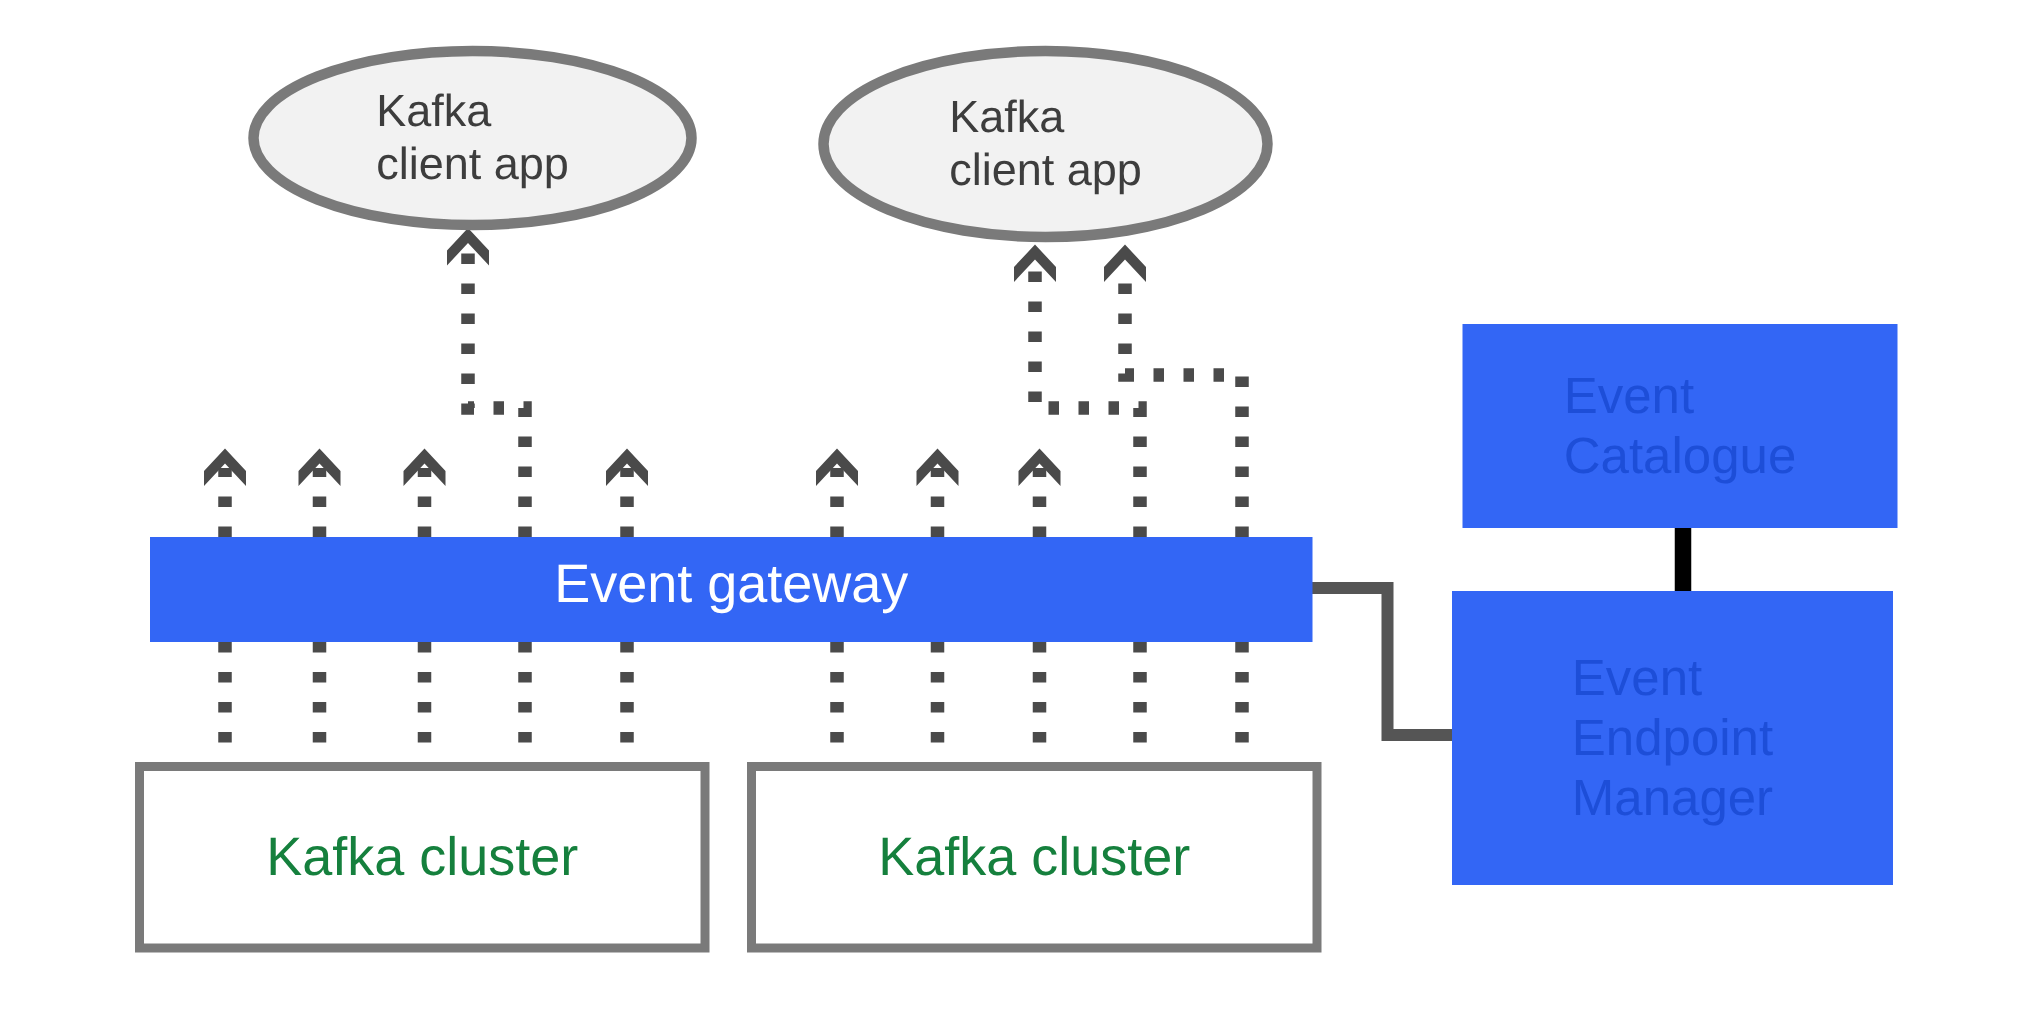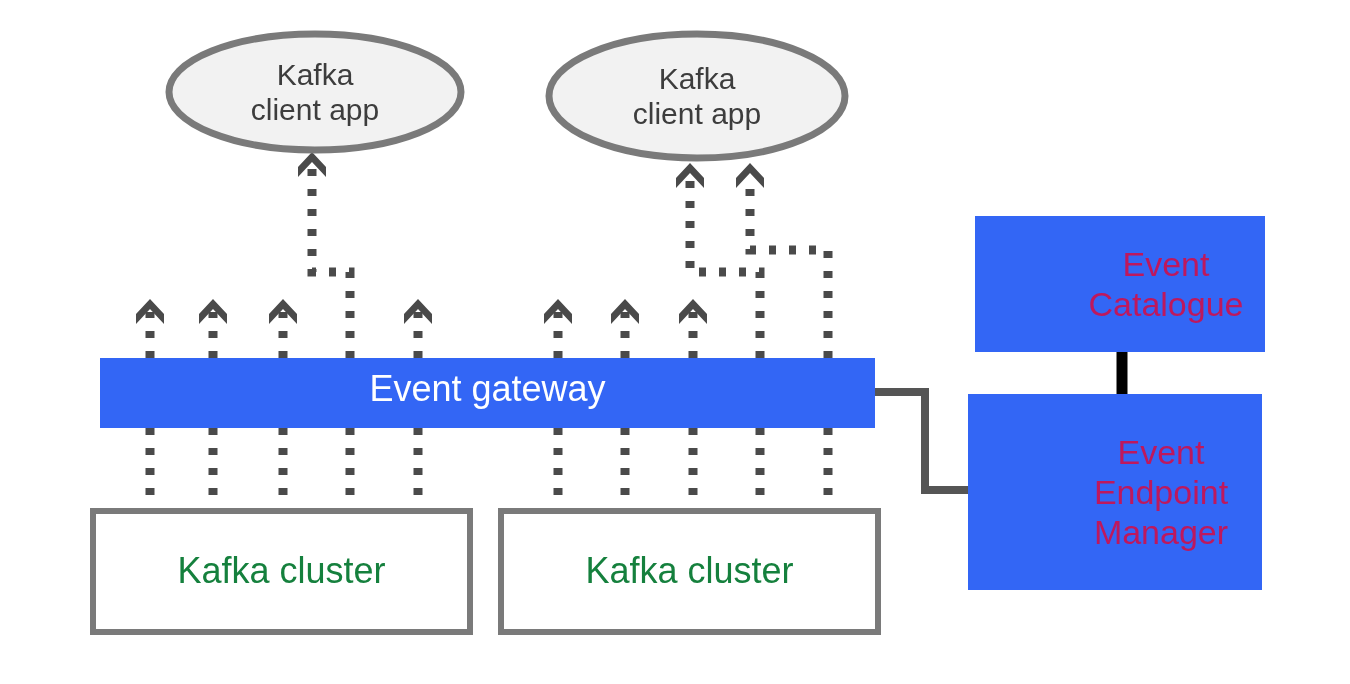--- a/index.html
+++ b/index.html
@@ -22,41 +22,40 @@
     left: 0;
     top: 0;
     width: 1350px;
     height: 684px;
   }
   .node-label {
     position: absolute;
     display: flex;
     align-items: center;
     justify-content: center;
-    text-align: center;
+    text-align: left;
     line-height: 1.18;
     pointer-events: none;
     white-space: pre-line;
   }
   .client-label {
     color: #3d3d3d;
     font-size: 30px;
   }
   .cluster-label {
     color: #15803d;
     font-size: 36px;
   }
   .gateway-label {
     color: #ffffff;
     font-size: 36px;
   }
   .bluebox-label {
-    color: #be185d;
+    color: #1d4ed8;
     font-size: 34px;
-    padding-left: 46px;
   }
 </style>
 </head>
 <body>
 
 <div id="canvas">
 
   <svg id="diagram-svg" viewBox="0 0 1350 684" xmlns="http://www.w3.org/2000/svg">
 
     <defs>

